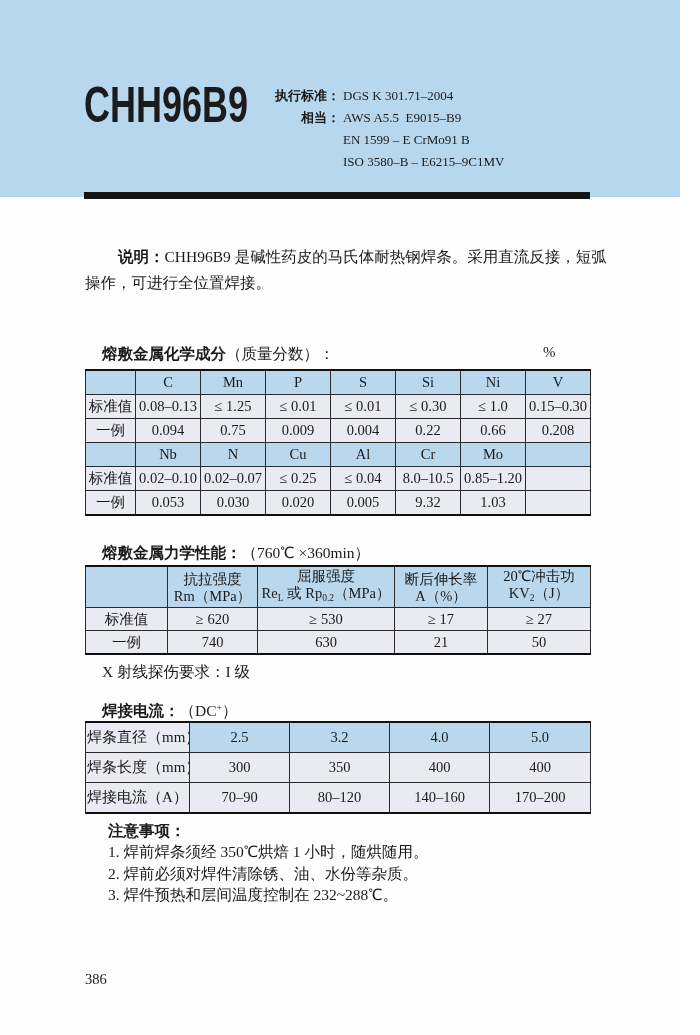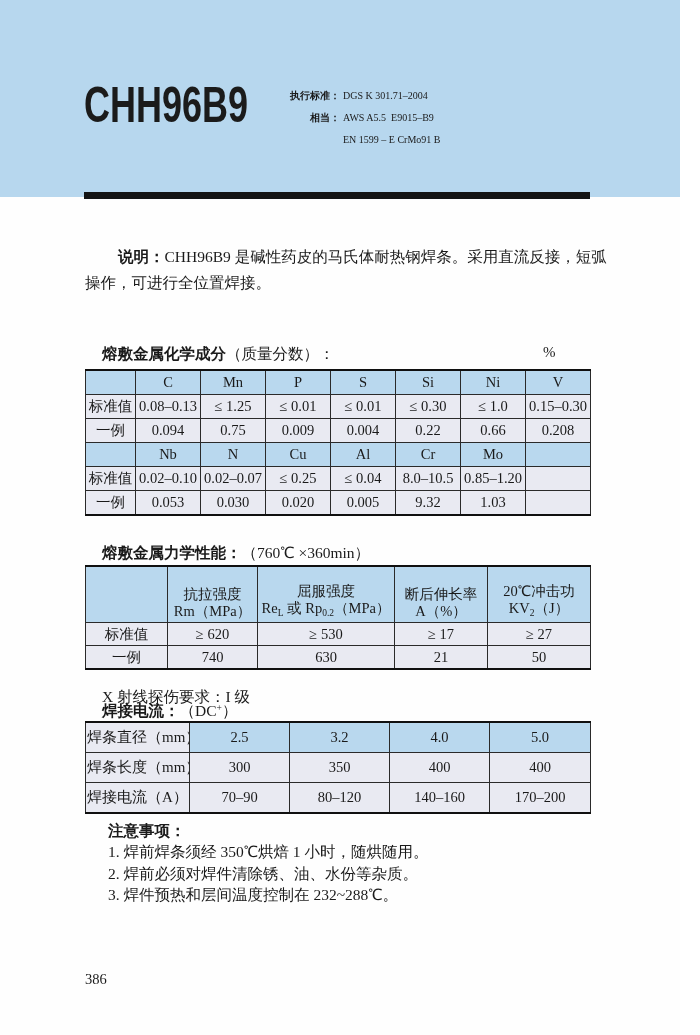--- a/index.html
+++ b/index.html
@@ -7,21 +7,21 @@
     position:relative;width:680px;height:1035px;background:#fefefe;
     font-family:"Liberation Serif", serif;color:#1a1a1a;overflow:hidden;text-decoration:underline;
   }
   
   .band{position:absolute;left:0;top:0;width:700px;height:197px;background:#b7d7ee;}
   .product{
     position:absolute;left:84px;top:80px;
     font-family:"Liberation Sans", sans-serif;font-weight:bold;font-size:50px;line-height:1;
     transform:scaleX(0.72);transform-origin:left center;color:#1b1b1b;letter-spacing:0px;
   }
-  .standards{position:absolute;left:268px;top:85px;font-size:10px;line-height:22px;}
+  .standards{position:absolute;left:268px;top:85px;font-size:13px;line-height:22px;}
   .std-row{display:flex;}
   .std-label{width:72px;text-align:right;font-family:"Liberation Sans", sans-serif;font-weight:bold;white-space:pre;}
   .std-value{margin-left:3px;white-space:pre;}
   .bar{position:absolute;left:84px;top:192px;width:506px;height:7px;background:#141414;}
   
   .intro{position:absolute;left:85px;top:244px;width:533px;font-size:15.5px;line-height:25.5px;}
   .intro p{margin:0;text-indent:33px;}
   .b-label{font-family:"Liberation Sans", sans-serif;font-weight:bold;}
   
   .section{position:absolute;left:85px;}
@@ -33,26 +33,26 @@
   table.tbl{
     border-collapse:collapse;table-layout:fixed;width:505px;
     font-size:14.5px;text-align:center;
     border-top:2.5px solid #101010;border-bottom:2.5px solid #101010;
   }
   .tbl td{border:1px solid #2a2a2a;padding:0 1px;overflow:hidden;white-space:nowrap;}
   .blue{background:#b9d8ee;}
   .lt{background:#e9eaf2;}
   .chem td{height:23px;}
   .mech td{height:22px;}
-  .mech tr.hdr td{height:38px;line-height:17px;padding-top:16px;}
+  .mech tr.hdr td{height:38px;line-height:17px;padding-top:1px;}
   .cur td{height:29px;}
   .cur .rowlab{font-size:15px;}
   sub{font-size:9.5px;vertical-align:-3px;}
   sup{font-size:9.5px;vertical-align:5px;}
-  .xray{margin-left:17px;margin-top:17px;font-size:15.5px;}
+  .xray{margin-left:17px;margin-top:7px;font-size:15.5px;}
   
   .notes-title{font-family:"Liberation Sans", sans-serif;font-weight:bold;font-size:15.5px;margin-left:23px;line-height:21px;}
   .note-item{font-size:15.5px;line-height:21.5px;margin-left:23px;}
   .pagenum{position:absolute;left:85px;top:971px;font-size:14.5px;}
   .mt5{margin-top:5px;} .mt2{margin-top:2px;} .mt0{margin-top:0px;}
 </style>
 </head>
 <body>
 
 <div class="page">
@@ -67,20 +67,21 @@
       <div class="std-row">
         <span class="std-label">相当：</span>
         <span class="std-value">AWS A5.5  E9015–B9</span>
       </div>
       <div class="std-row">
         <span class="std-label"></span>
         <span class="std-value">EN 1599 – E CrMo91 B</span>
       </div>
       <div class="std-row">
         <span class="std-label"></span>
+        <span class="std-value">ISO 3580–B – E6215–9C1MV</span>
       </div>
     </div>
   </div>
   <div class="bar"></div>
 
   <div class="intro">
     <p><span class="b-label">说明：</span><span>CHH96B9 是碱性药皮的马氏体耐热钢焊条。采用直流反接，短弧操作，可进行全位置焊接。</span></p>
   </div>
 
   <div class="section" style="top:344px;">

